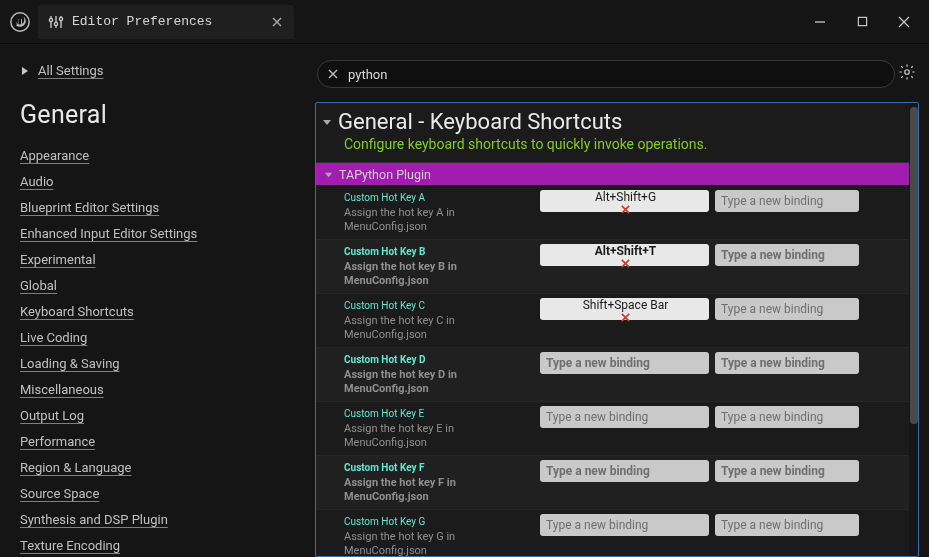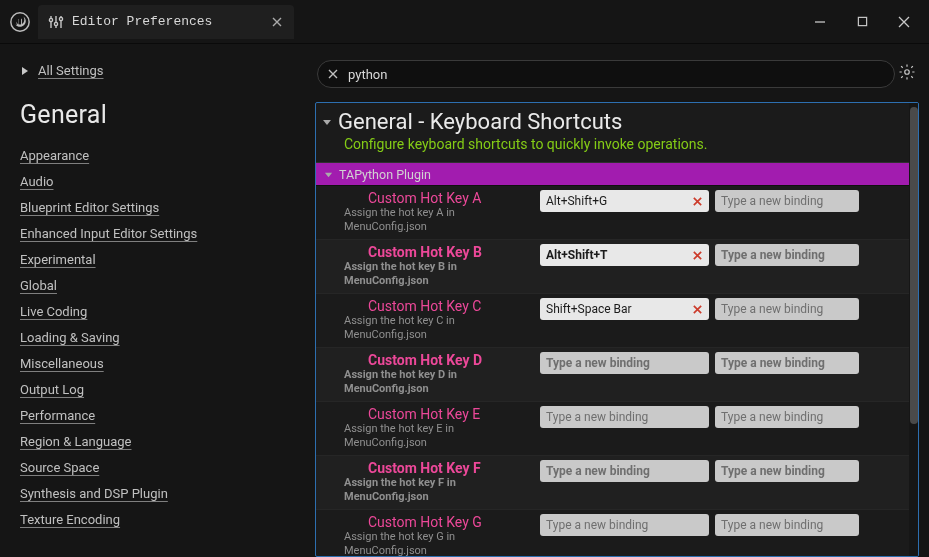--- a/index.html
+++ b/index.html
@@ -172,41 +172,42 @@
     display:flex;
     align-items: flex-start;
     min-height: 36px;
     border-bottom: 1px solid #262626;
   }
   .row.alt { background:#202020;font-weight:bold; }
   .row .labelcol {
     width: 224px;
     padding: 4px 6px 5px 28px;
   }
-  .row .labelcol .rl-title { color:#ec4899; font-size:14px; line-height:16px;margin-left:24px; }
+  .row .labelcol .rl-title { color:#5eead4; font-size:10px; line-height:16px; }
   .row .labelcol .rl-desc { color:#8f8f8f; font-size:11px; line-height:14px; }
   .row .bind1, .row .bind2 {
     width: 175px;
     padding: 4px 6px 4px 0;
     display:flex;align-items:center;
   }
   .row .bind2 { width: 150px; }
   .binding {
     flex:1;
     height: 22px;
     border-radius: 3px;
     display:flex;
     align-items:center;
     padding: 0 4px 0 6px;
     font-size: 12px;
   }
   .binding.filled {
     background: #e8e8e8;
     color:#1b1b1b;
     justify-content: space-between;
+    flex-direction: column;
   }
   .binding.filled .bx { color:#cc3b2b; width:16px;height:16px;display:flex;align-items:center;justify-content:center; cursor:pointer; }
   .binding.empty {
     background: #c9c9c9;
     color:#6f6f6f;
   }
 
   
   .rows-scroll::-webkit-scrollbar, .panel::-webkit-scrollbar { width: 10px; }
   .rows-scroll::-webkit-scrollbar-track { background:#1b1b1b; }
@@ -286,20 +287,21 @@
       <a class="ulink">All Settings</a>
     </div>
     <div class="cat-title">General</div>
     <div class="side-list" id="side-list">
         <a class="ulink">Appearance</a>
         <a class="ulink">Audio</a>
         <a class="ulink">Blueprint Editor Settings</a>
         <a class="ulink">Enhanced Input Editor Settings</a>
         <a class="ulink">Experimental</a>
         <a class="ulink">Global</a>
+        <a class="ulink">Keyboard Shortcuts</a>
         <a class="ulink">Live Coding</a>
         <a class="ulink">Loading &amp; Saving</a>
         <a class="ulink">Miscellaneous</a>
         <a class="ulink">Output Log</a>
         <a class="ulink">Performance</a>
         <a class="ulink">Region &amp; Language</a>
         <a class="ulink">Source Space</a>
         <a class="ulink">Synthesis and DSP Plugin</a>
         <a class="ulink">Texture Encoding</a>
       </div>

